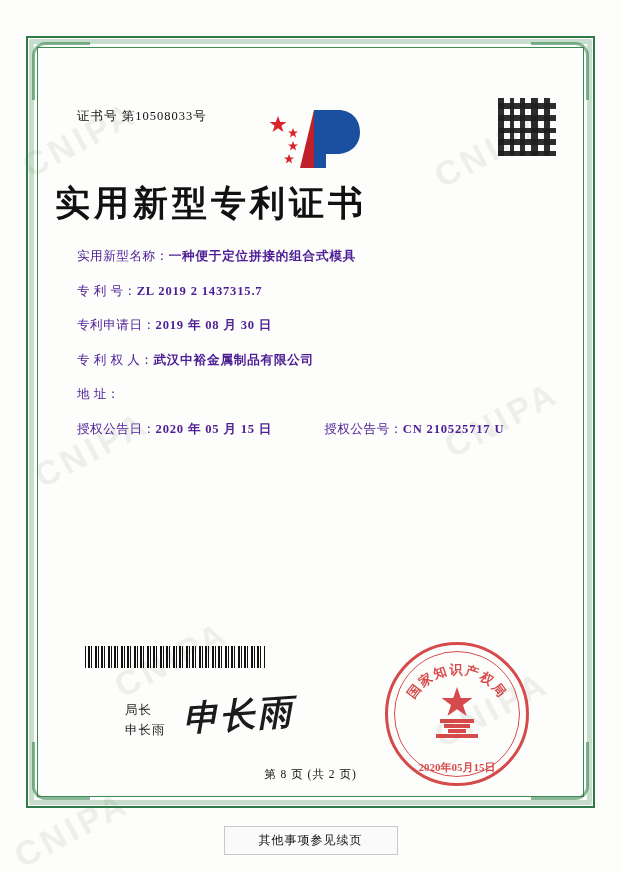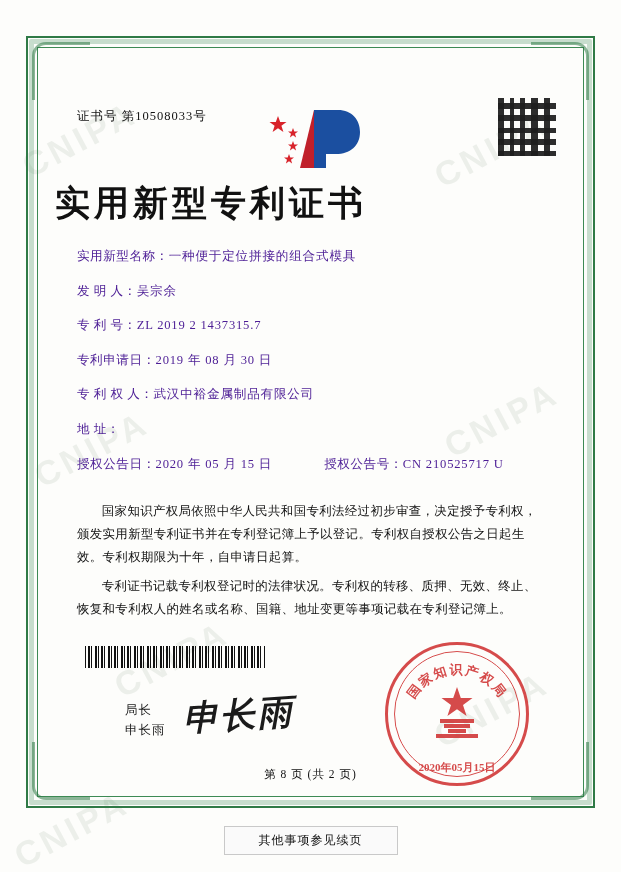--- a/index.html
+++ b/index.html
@@ -144,20 +144,21 @@
     margin-bottom: 22px;
     white-space: nowrap;
   }
   .field-label {
     flex: 0 0 auto;
     letter-spacing: 0.5px;
   }
   .field-value {
     flex: 0 0 auto;
     letter-spacing: 0.8px;
+    font-weight: bold;
   }
   .field-row.double {
     justify-content: flex-start;
   }
   .gap { display: inline-block; width: 52px; }
 
   .para {
     font-size: 12.4px;
     line-height: 1.85;
     text-indent: 2em;
@@ -320,24 +321,20 @@
 
     <div class="title">实用新型专利证书</div>
 
     <div class="fields">
 
       <div class="field-row">
         <span class="field-label">实用新型名称：</span>
         <span class="field-value">一种便于定位拼接的组合式模具</span>
       </div>
 
-      <div class="field-row">
-        <span class="field-label">发  明  人：</span>
-        <span class="field-value">吴宗余</span>
-      </div>
 
       <div class="field-row">
         <span class="field-label">专  利  号：</span>
         <span class="field-value">ZL 2019 2 1437315.7</span>
       </div>
 
       <div class="field-row">
         <span class="field-label">专利申请日：</span>
         <span class="field-value">2019 年 08 月 30 日</span>
       </div>
@@ -354,24 +351,20 @@
       <div class="field-row double">
         <span class="field-label">授权公告日：</span>
         <span class="field-value">2020 年 05 月 15 日</span>
         <span class="gap"></span>
         <span class="field-label">授权公告号：</span>
         <span class="field-value">CN 210525717 U</span>
       </div>
 
     </div>
 
-    <div class="paras">
-      <p class="para">国家知识产权局依照中华人民共和国专利法经过初步审查，决定授予专利权，颁发实用新型专利证书并在专利登记簿上予以登记。专利权自授权公告之日起生效。专利权期限为十年，自申请日起算。</p>
-      <p class="para">专利证书记载专利权登记时的法律状况。专利权的转移、质押、无效、终止、恢复和专利权人的姓名或名称、国籍、地址变更等事项记载在专利登记簿上。</p>
-    </div>
 
     <div class="barcode"></div>
 
     <div class="sign-label">
       <div>局长</div>
       <div>申长雨</div>
     </div>
 
     <div class="signature">申长雨</div>
 

